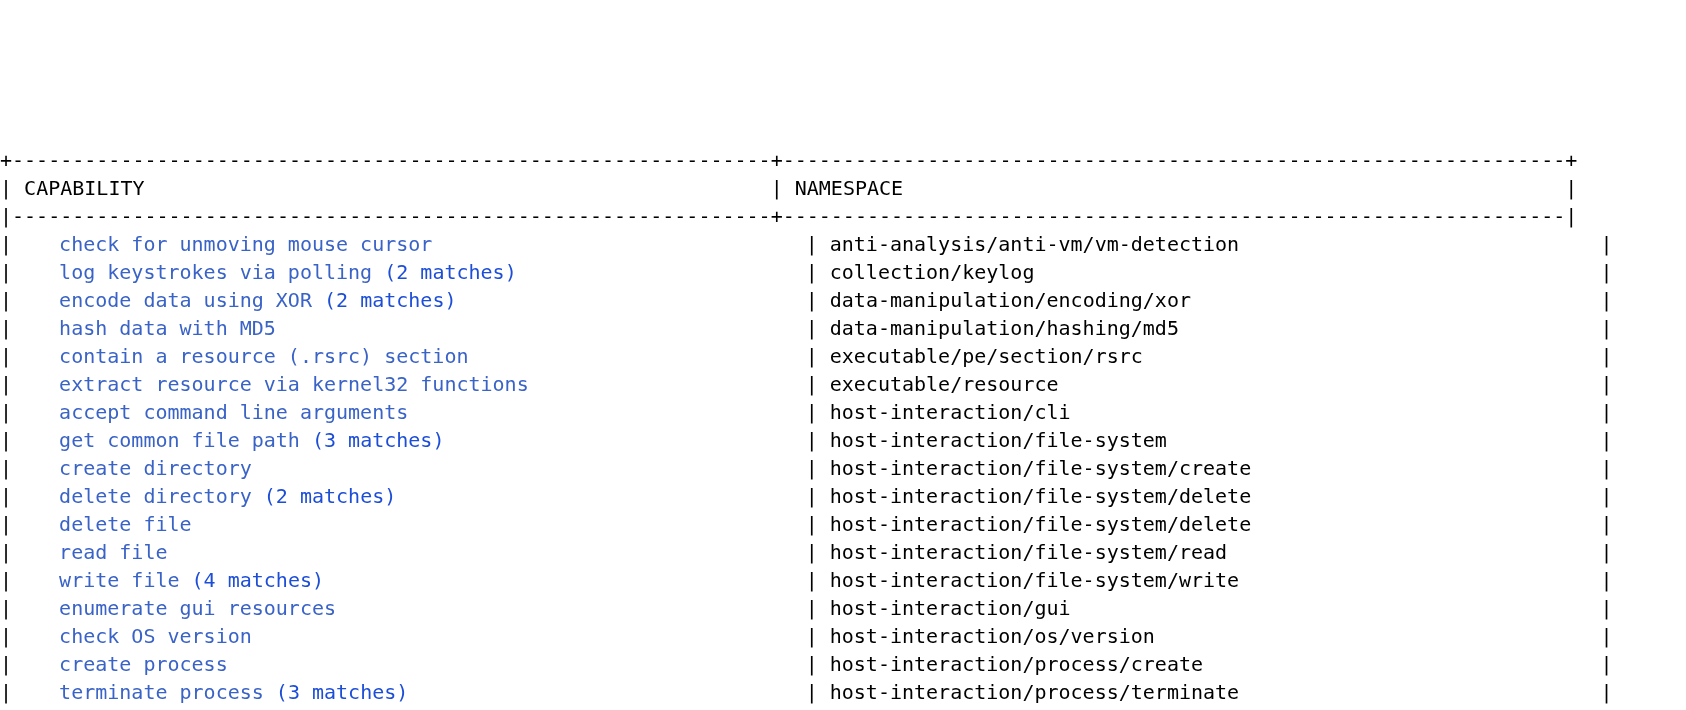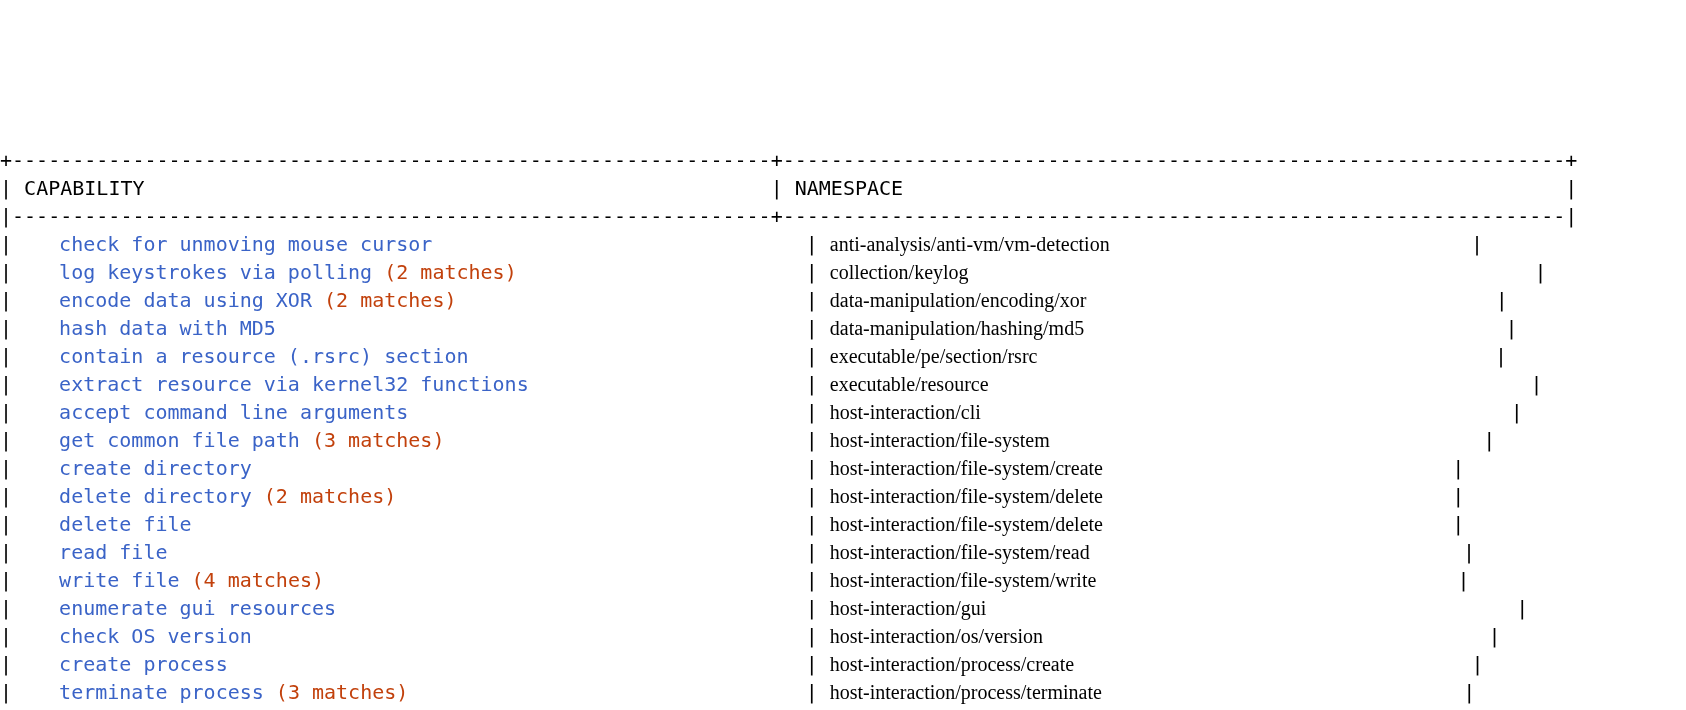--- a/index.html
+++ b/index.html
@@ -18,28 +18,27 @@
   .border-char, .pipe, .dash {
     color: #000000;
   }
   .cap-link {
     color: #3a63c7;
     text-decoration: none;
     cursor: pointer;
     margin-left: 35px;
   }
   .matches {
-    color: #c2410c;
+    color: #1d4ed8;
   }
   .header-text {
     color: #000000;
   }
   .ns {
     color: #000000;
-    font-family: Liberation Serif, serif;
   }
   .row {
     display: block;
   }
 </style>
 </head>
 <body>
 
 
 

